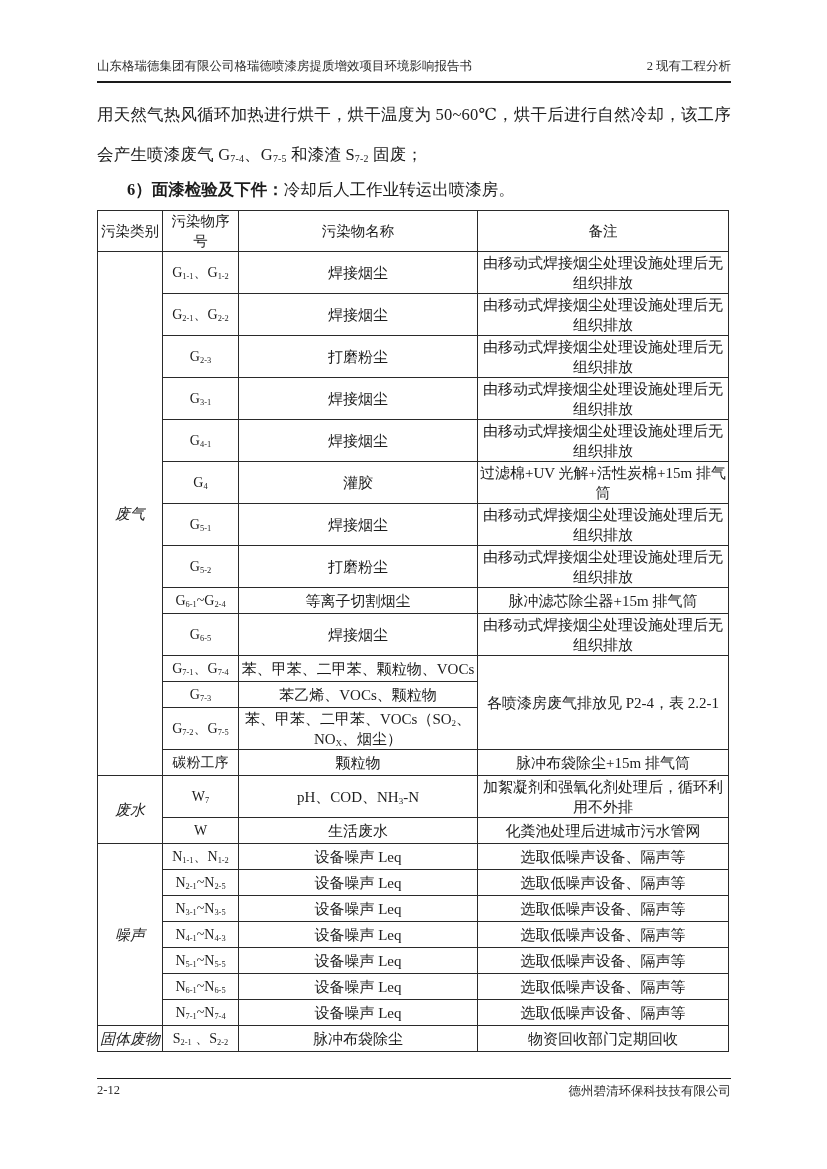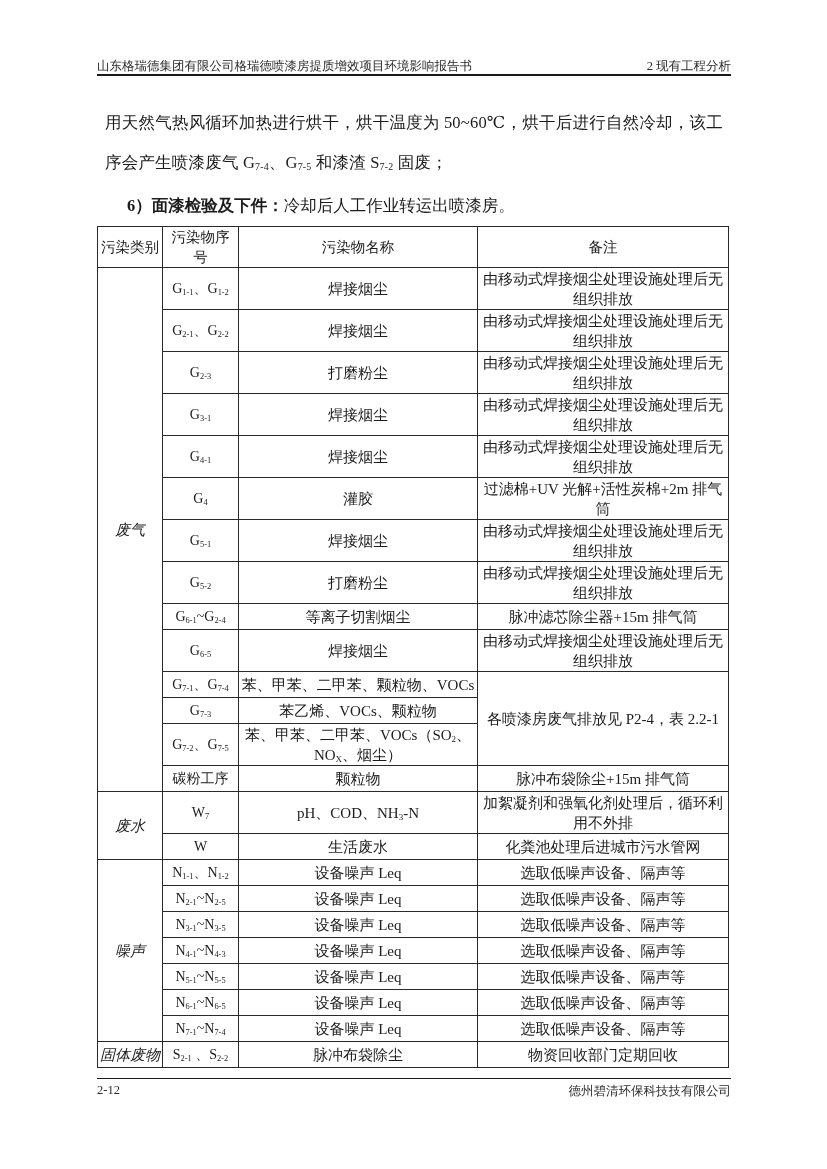--- a/index.html
+++ b/index.html
@@ -9,26 +9,27 @@
     position: relative;
     font-family: "Liberation Serif", "DejaVu Serif", serif;
     color: #1c1c1c;
     overflow: hidden;
   }
   .pagehead {
     position: absolute; left: 97px; top: 58px; width: 634px;
     display: flex; justify-content: space-between; align-items: flex-end;
     font-size: 12.5px; line-height: 16px;
     border-bottom: 2px solid #1a1a1a;
+    padding-bottom: 7px;
     color: #2b2b2b;
     gap: 32px;
   }
   .flow { position: absolute; left: 97px; top: 95px; width: 634px; }
   .para {
-    margin: 8px; font-size: 16.5px; line-height: 40px;
+    margin: 0; font-size: 16.5px; line-height: 40px;
     text-align: justify; letter-spacing: 0.2px;
   }
   .item { margin: 0; font-size: 16.5px; line-height: 30px; text-indent: 30px; }
   .item .lbl { font-weight: bold; margin-top: 41px; }
   .tbl-title {
     margin: 4px 0 0 0; text-align: center; font-weight: bold;
     font-size: 15.5px; line-height: 22px; white-space: pre-wrap;
   }
   table.pol {
     margin-top: 5px;
@@ -110,21 +111,21 @@
           <td class="remark" rowspan="1">由移动式焊接烟尘处理设施处理后无组织排放</td>
         </tr>
         <tr class="tall">
           <td class="code">G<sub>4-1</sub></td>
           <td class="name">焊接烟尘</td>
           <td class="remark" rowspan="1">由移动式焊接烟尘处理设施处理后无组织排放</td>
         </tr>
         <tr class="tall">
           <td class="code">G<sub>4</sub></td>
           <td class="name">灌胶</td>
-          <td class="remark" rowspan="1">过滤棉+UV 光解+活性炭棉+2m 排气筒</td>
+          <td class="remark" rowspan="1">过滤棉+UV 光解+活性炭棉+15m 排气筒</td>
         </tr>
         <tr class="tall">
           <td class="code">G<sub>5-1</sub></td>
           <td class="name">焊接烟尘</td>
           <td class="remark" rowspan="1">由移动式焊接烟尘处理设施处理后无组织排放</td>
         </tr>
         <tr class="tall">
           <td class="code">G<sub>5-2</sub></td>
           <td class="name">打磨粉尘</td>
           <td class="remark" rowspan="1">由移动式焊接烟尘处理设施处理后无组织排放</td>

